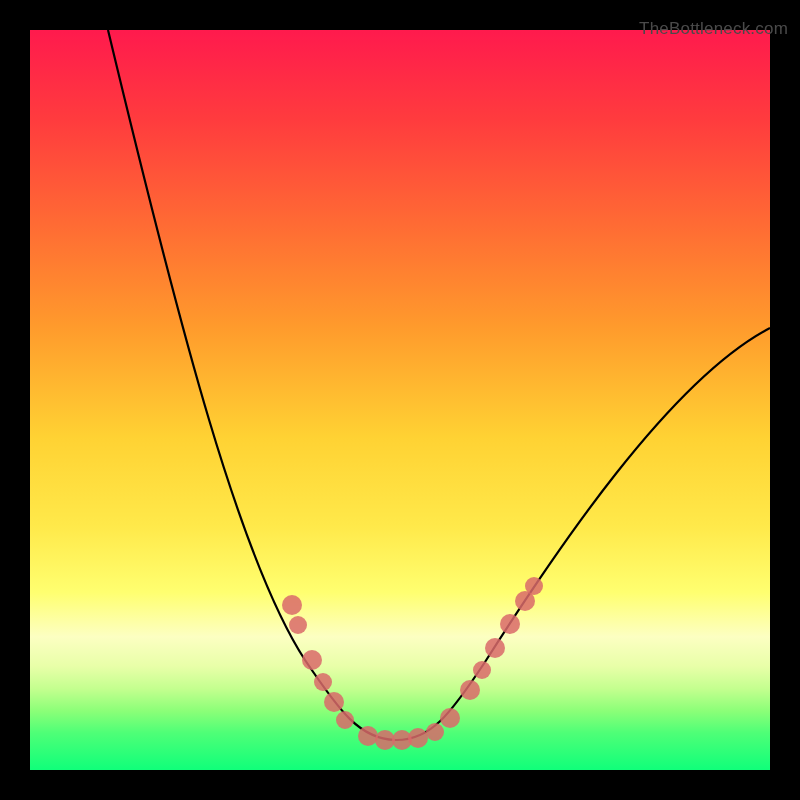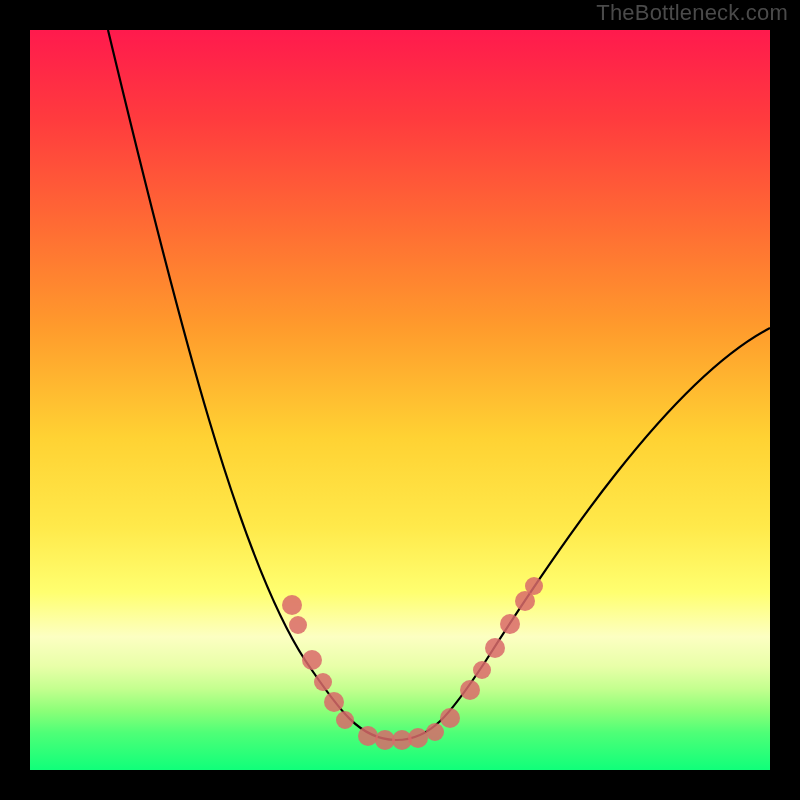--- a/index.html
+++ b/index.html
@@ -37,24 +37,24 @@
       #e8ffa8 86%,
       #c4ff8f 89%,
       #8cff78 92%,
       #4eff77 95%,
       #10ff7a 100%
     );
     overflow: hidden;
   }
   .watermark {
     position: absolute;
-    top: 0;
+    top: 19px;
     right: 12px;
     color: #4a4a4a;
-    font-size: 22px;
+    font-size: 17px;
     font-weight: 500;
     letter-spacing: 0.2px;
     -webkit-user-select: none;
     user-select: none;
   }
   svg.curve {
     position: absolute;
     top: 0;
     left: 0;
     width: 740px;

